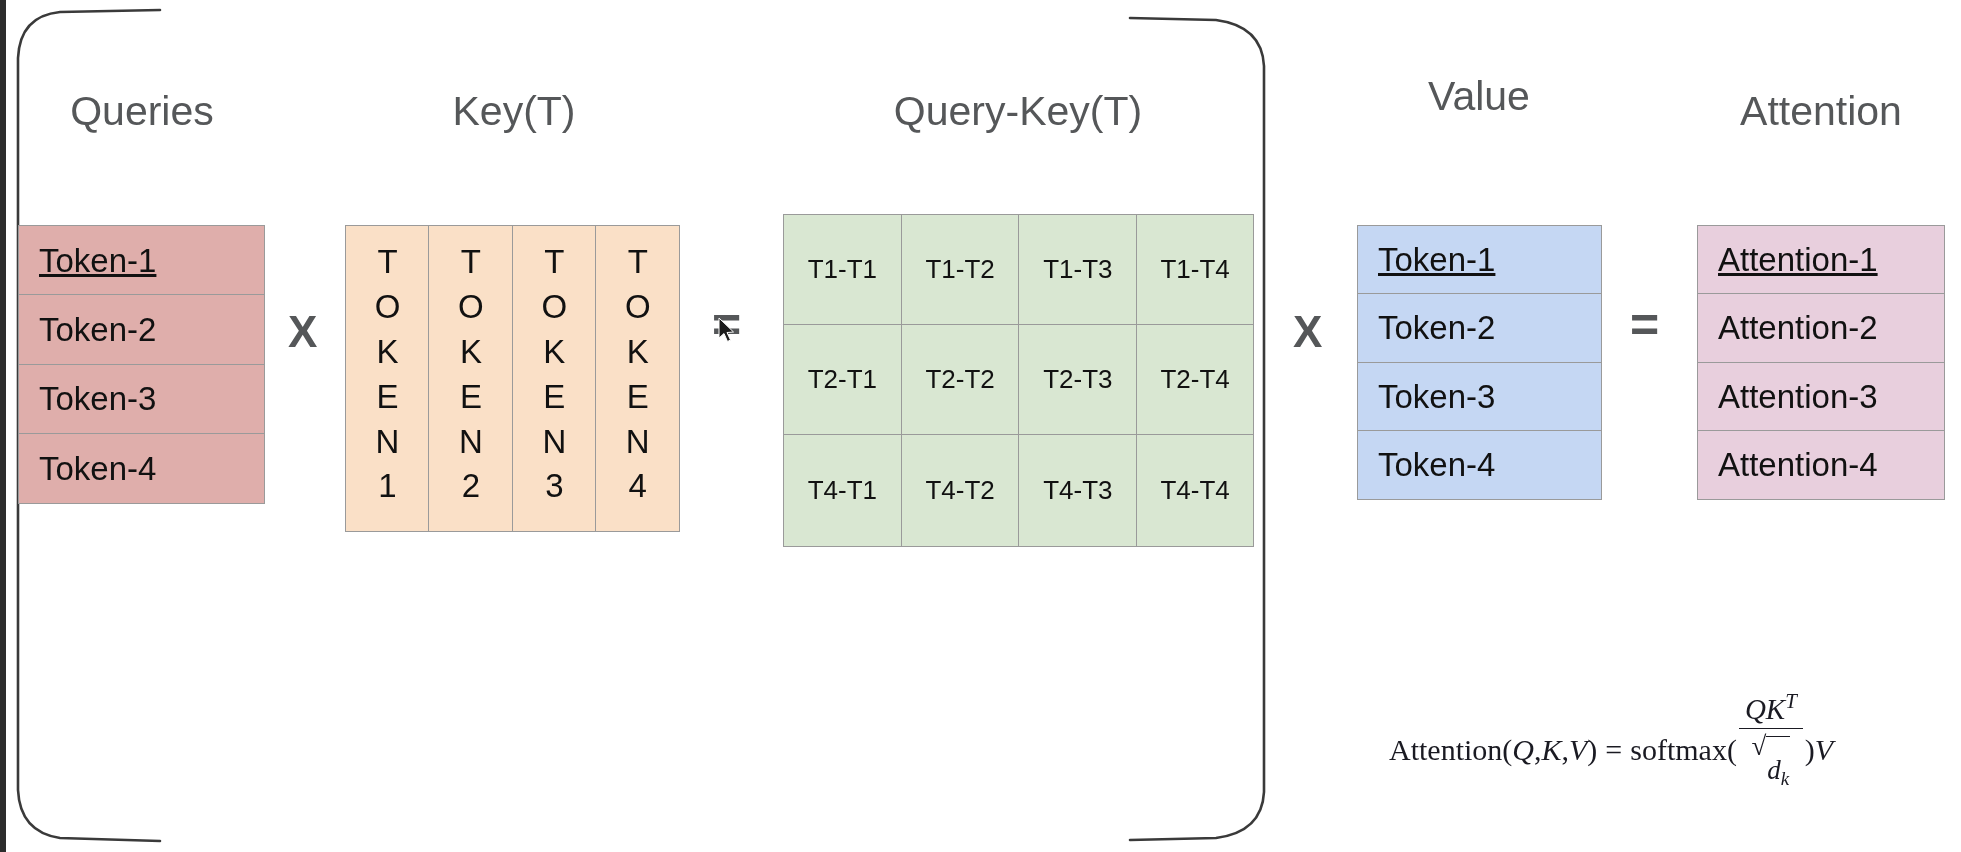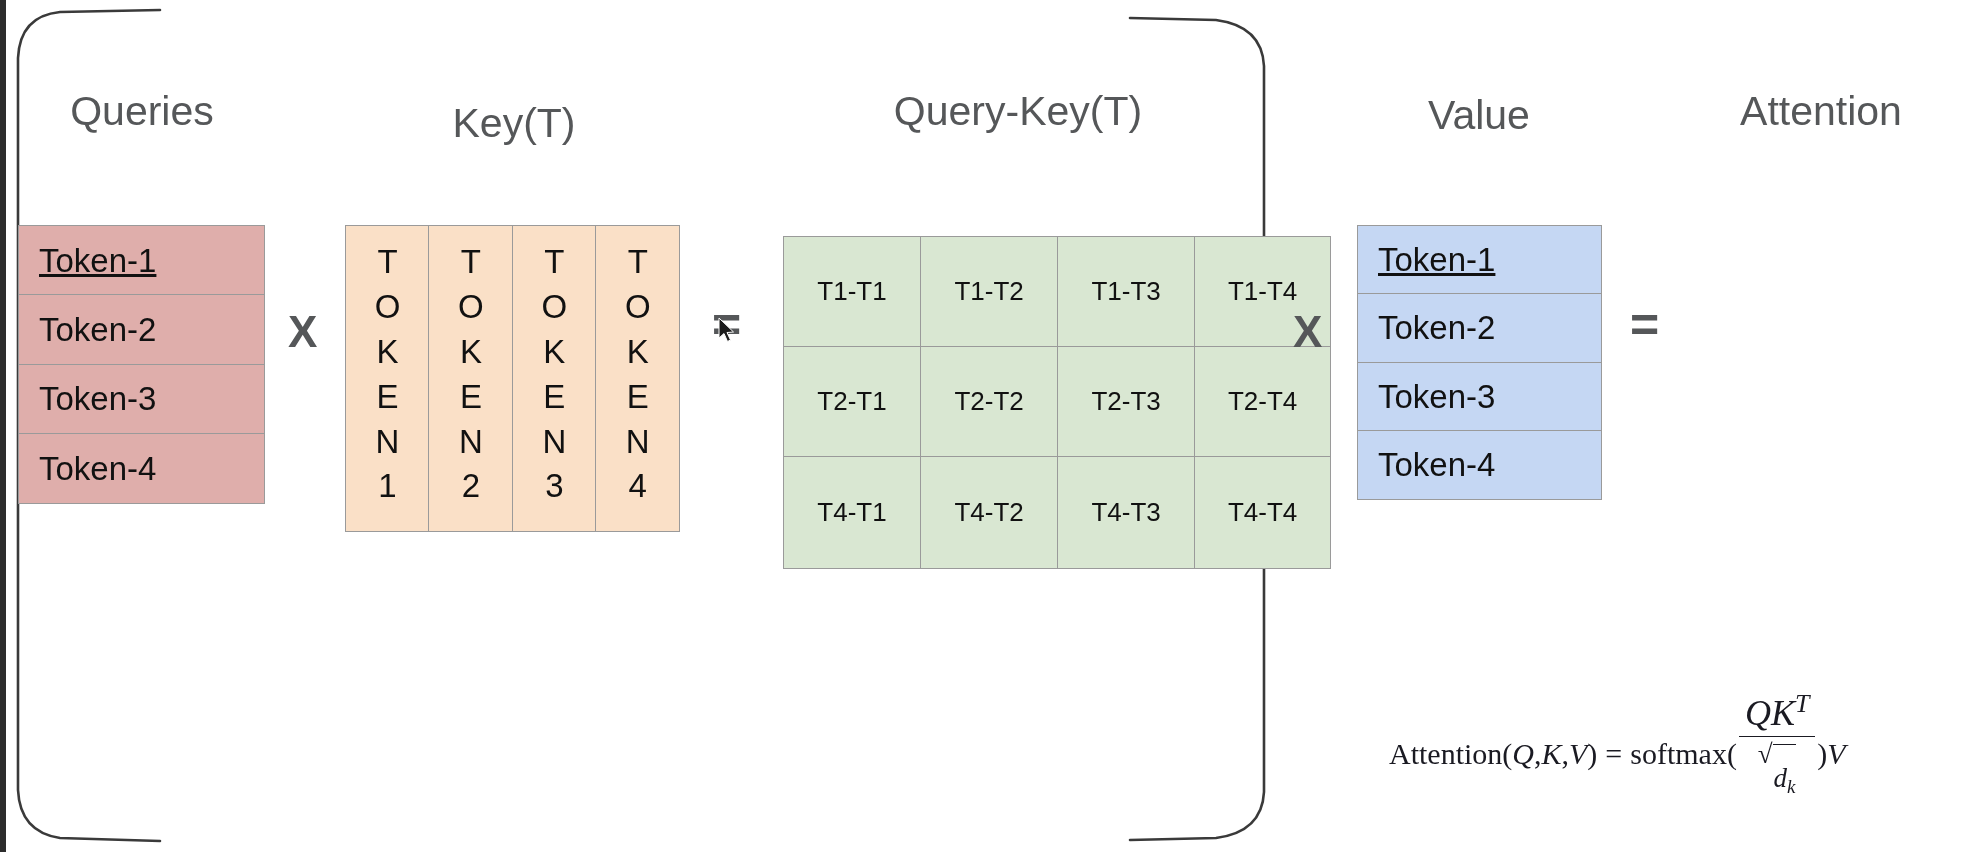--- a/index.html
+++ b/index.html
@@ -114,21 +114,21 @@
     flex-direction:column;
     align-items:center;
     vertical-align:middle;
     margin:0 2px;
     position:relative;
     top:-1px;
   }
   .formula .frac .num{
     padding:0 6px 2px 6px;
     border-bottom:1.4px solid #1a1a22;
-    font-size:36px;
+    font-size:29px;
   }
   .formula .frac .den{
     padding:2px 6px 0 6px;
     font-size:27px;
   }
   .sup{font-size:0.72em;vertical-align:super;font-style:italic;}
   .sub{font-size:0.70em;vertical-align:sub;font-style:italic;}
   .sqrt-wrap{display:inline-flex;align-items:flex-start;}
   .sqrt-sym{font-size:27px;line-height:1;}
   .sqrt-bar{border-top:1.3px solid #1a1a22;padding:18px 1px;margin-top:3px;}
@@ -143,25 +143,25 @@
 
   <div class="edge-left"></div>
 
   <svg class="bracket" viewBox="0 0 1961 852" preserveAspectRatio="none">
     <path d="M 160 10 L 60 12 Q 20 16 18 58 L 18 790 Q 20 832 60 838 L 160 841" fill="none" stroke="#3a3a3a" stroke-width="2.6" stroke-linecap="round"></path>
     <path d="M 1130 18 L 1216 20 Q 1262 26 1264 66 L 1264 792 Q 1262 832 1216 838 L 1130 840" fill="none" stroke="#3a3a3a" stroke-width="2.6" stroke-linecap="round"></path>
   </svg>
 
   <div class="heading" style="left:18px;top:88px;width:248px;">Queries</div>
 
-  <div class="heading" style="left:345px;top:88px;width:338px;margin-top:12px;">Key(T)</div>
+  <div class="heading" style="left:345px;top:88px;width:338px;">Key(T)</div>
 
   <div class="heading" style="left:783px;top:88px;width:470px;">Query-Key(T)</div>
 
-  <div class="heading" style="left:1357px;top:92px;width:244px;">Value</div>
+  <div class="heading" style="left:1357px;top:73px;width:244px;">Value</div>
 
   <div class="heading" style="left:1697px;top:88px;width:248px;">Attention</div>
 
   <div class="stack queries" style="left:18px;top:225px;width:247px;">
     <div class="cell" style="height:71px;">Token-1</div>
     <div class="cell" style="height:71px;">Token-2</div>
     <div class="cell" style="height:71px;">Token-3</div>
     <div class="cell" style="height:71px;">Token-4</div>
   </div>
 
@@ -197,21 +197,21 @@
       <span>O</span>
       <span>K</span>
       <span>E</span>
       <span>N</span>
       <span>4</span>
     </div>
   </div>
 
   <div class="op eq" style="left:712px;top:300px;">=</div>
 
-  <table class="matrix" style="left:783px;top:236px;width:548px;height:333px;">
+  <table class="matrix" style="left:783px;top:214px;width:471px;height:333px;">
     <tbody>
         <tr>
       <td style="width:118px;height:83px;">T1-T1</td>
       <td style="width:118px;height:83px;">T1-T2</td>
       <td style="width:118px;height:83px;">T1-T3</td>
       <td style="width:117px;height:83px;">T1-T4</td>
     </tr>
     <tr>
       <td style="height:83px;">T2-T1</td>
       <td style="height:83px;">T2-T2</td>
@@ -231,20 +231,26 @@
 
   <div class="stack values" style="left:1357px;top:225px;width:245px;">
     <div class="cell" style="height:70px;">Token-1</div>
     <div class="cell" style="height:70px;">Token-2</div>
     <div class="cell" style="height:70px;">Token-3</div>
     <div class="cell" style="height:70px;">Token-4</div>
   </div>
 
   <div class="op eq" style="left:1630px;top:300px;">=</div>
 
+  <div class="stack attn" style="left:1697px;top:225px;width:248px;">
+    <div class="cell" style="height:70px;">Attention-1</div>
+    <div class="cell" style="height:70px;">Attention-2</div>
+    <div class="cell" style="height:70px;">Attention-3</div>
+    <div class="cell" style="height:70px;">Attention-4</div>
+  </div>
 
   <div class="formula" style="left:1389px;top:690px;">
     <span>Attention(</span>
     <span class="it">Q</span>
     <span>, </span>
     <span class="it">K</span>
     <span>, </span>
     <span class="it">V</span>
     <span>)</span>
     <span style="padding:0 8px;">=</span>

